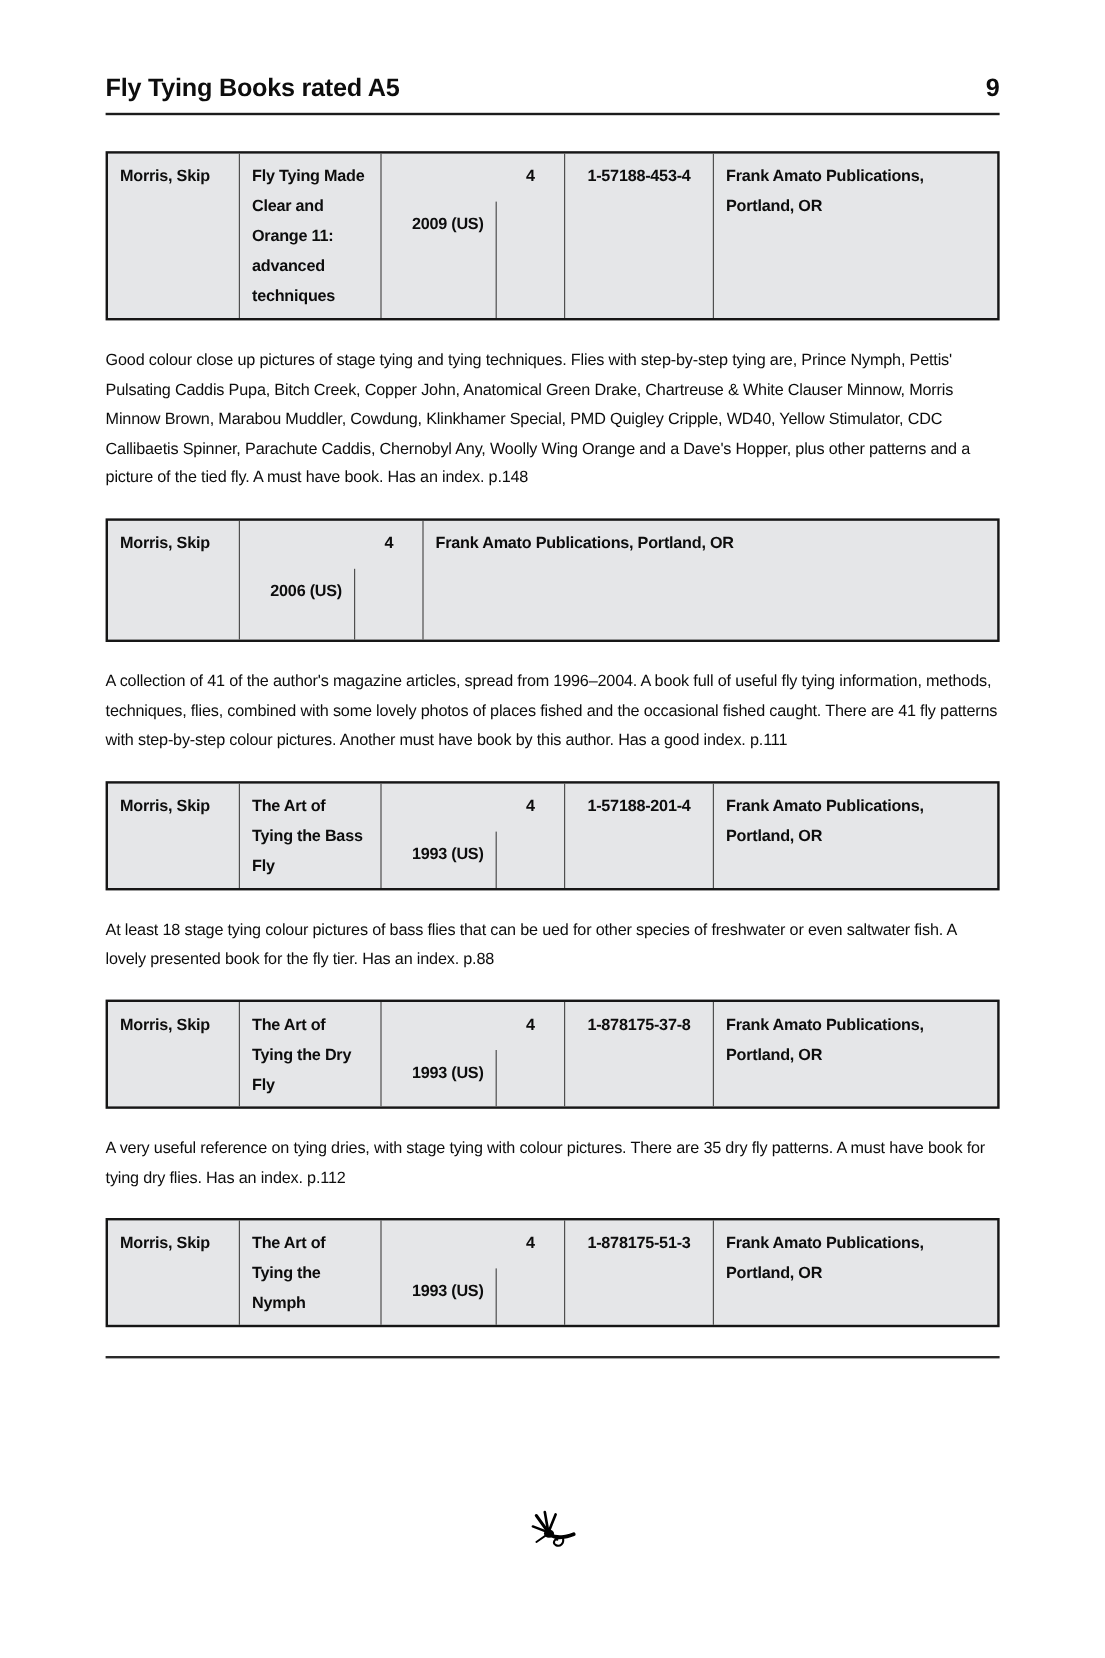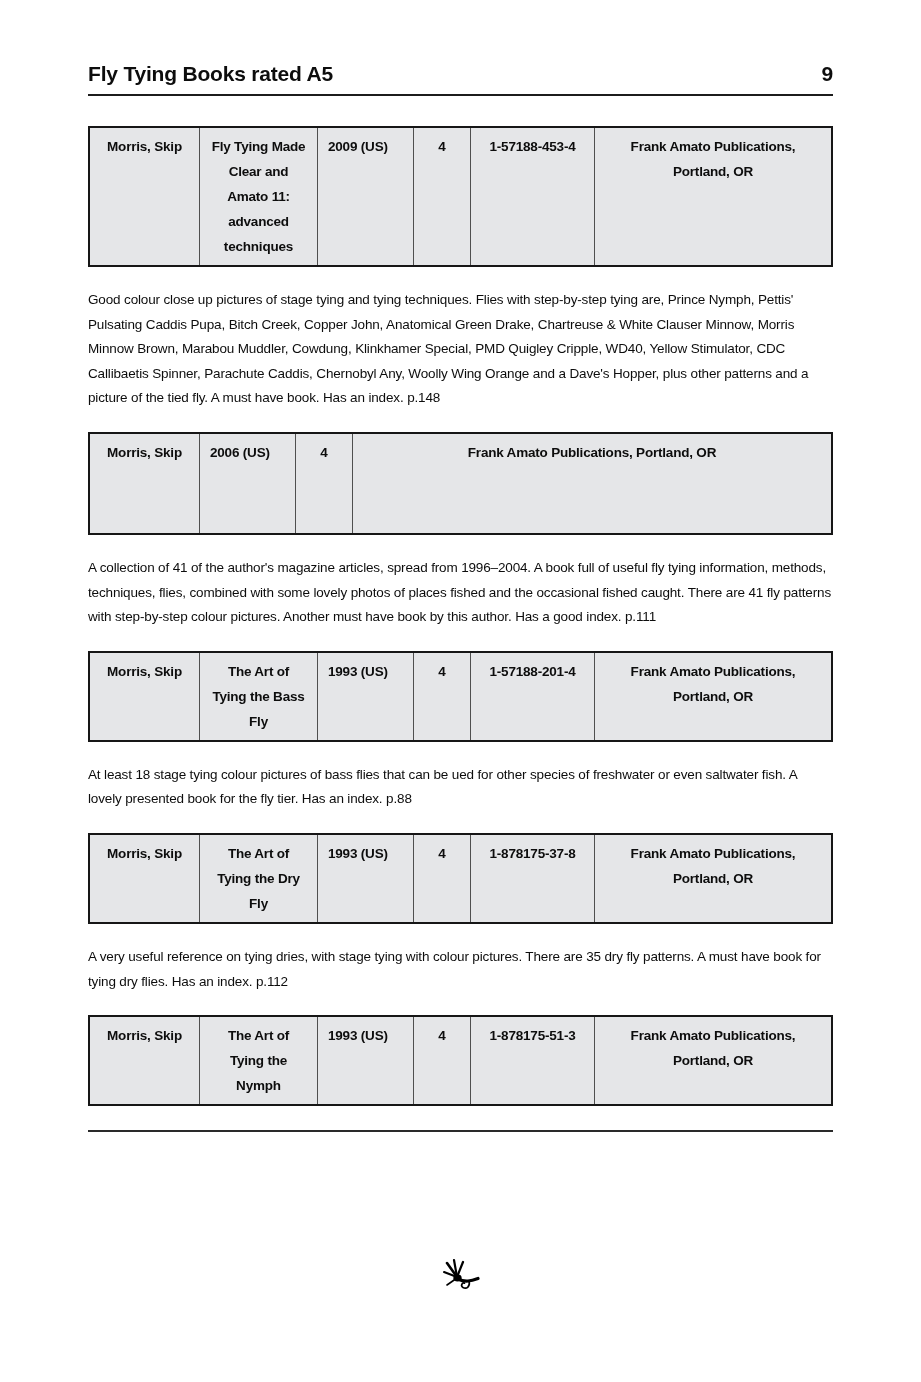--- a/index.html
+++ b/index.html
@@ -24,26 +24,26 @@
     display:flex; align-items:stretch;
     background:var(--table-bg,#e5e6e8);
     border:2px solid var(--border-outer,#161616);
     box-sizing:border-box;
   }
   .book-table.first { margin-top:30px; }
   .bt-cell {
     box-sizing:border-box;
     border-right:1.2px solid var(--border-inner,#4f4f4f);
     padding:6px 10px;
-    font-weight:bold; font-size:13.5px; line-height:25px; letter-spacing:-0.2px;text-align:center;
+    font-weight:bold; font-size:13.5px; line-height:25px; letter-spacing:-0.2px;
   }
   .bt-cell:last-child { border-right:none; }
   .c-author { width:110px; }
   .c-title  { width:118px; }
-  .c-year   { width:96px;  text-align:left; }
+  .c-year   { width:96px;  text-align:right;margin-top:40px; }
   .c-rating { width:57px;  text-align:center; }
   .c-isbn   { width:124px; text-align:center; }
   .c-pub    { flex:1; }
   .h-tall  { min-height:124px; }
   .h-med   { min-height:103px; }
   .h-short { min-height:81px; }
 
   .desc {
     font-size:13.5px; line-height:24.6px;
     letter-spacing:-0.15px;
@@ -63,21 +63,21 @@
 
 <div class="content">
 
   <div class="page-header">
     <span>Fly Tying Books rated A5</span>
     <span>9</span>
   </div>
 
   <div class="book-table first h-tall">
     <div class="bt-cell c-author">Morris, Skip</div>
-    <div class="bt-cell c-title">Fly Tying Made Clear and Amato 11: advanced techniques</div>
+    <div class="bt-cell c-title">Fly Tying Made Clear and Orange 11: advanced techniques</div>
     <div class="bt-cell c-year">2009 (US)</div>
     <div class="bt-cell c-rating">4</div>
     <div class="bt-cell c-isbn">1-57188-453-4</div>
     <div class="bt-cell c-pub">Frank Amato Publications, Portland, OR</div>
   </div>
   <p class="desc">Good colour close up pictures of stage tying and tying techniques. Flies with step-by-step tying are, Prince Nymph, Pettis' Pulsating Caddis Pupa, Bitch Creek, Copper John, Anatomical Green Drake, Chartreuse &amp; White Clauser Minnow, Morris Minnow Brown, Marabou Muddler, Cowdung, Klinkhamer Special, PMD Quigley Cripple, WD40, Yellow Stimulator, CDC Callibaetis Spinner, Parachute Caddis, Chernobyl Any, Woolly Wing Orange and a Dave's Hopper, plus other patterns and a picture of the tied fly. A must have book. Has an index. p.148</p>
 
   <div class="book-table h-med">
     <div class="bt-cell c-author">Morris, Skip</div>
     <div class="bt-cell c-year">2006 (US)</div>

